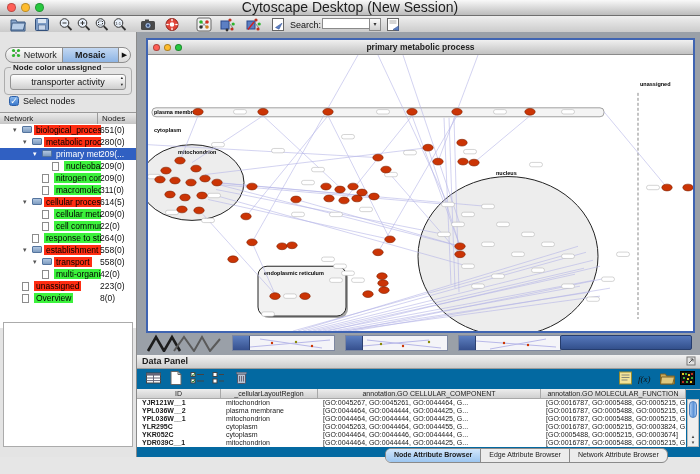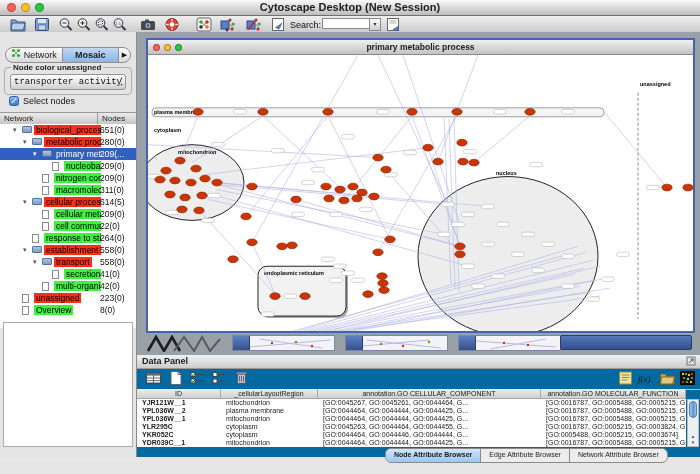--- a/index.html
+++ b/index.html
@@ -4,22 +4,22 @@
 <style>
   html,body{margin:0;padding:0;background:#555;}
   .app{position:relative;width:700px;height:474px;background:#e6e6e6;overflow:hidden;
        font-family:"Liberation Sans",sans-serif;-webkit-font-smoothing:antialiased;}
 
   
   .titlebar{position:absolute;top:0;left:0;right:0;height:15px;
     background:linear-gradient(#f9f9f9,#bcbcbc);border-bottom:1px solid #6f6f6f;}
   .lights{position:absolute;left:7px;top:3px;display:flex;gap:5px;}
   .light{width:9px;height:9px;border-radius:50%;border:1px solid rgba(0,0,0,.25);box-sizing:border-box;}
-  .title-text{position:absolute;left:0;right:0;top:0;text-align:center;font-size:11px;
-    font-weight:bold;color:#1d1d1d;line-height:15px;}
+  .title-text{position:absolute;left:0;right:0;top:0;text-align:center;font-size:14px;
+    font-weight:normal;color:#1d1d1d;line-height:15px;}
 
   
   .toolbar{position:absolute;top:16px;left:0;right:0;height:17px;
     background:linear-gradient(#efefef,#c9c9c9);border-bottom:1px solid #8f8f8f;}
   .tbi{position:absolute;top:1px;width:16px;height:15px;}
   .tbi svg{width:16px;height:15px;display:block;}
   .search-label{position:absolute;left:290px;top:4px;font-size:9px;color:#111;}
   .search-input{position:absolute;left:322px;top:2px;width:42px;height:9px;
     border:1px solid #8a8a8a;font-size:8px;background:#fff;padding:0 2px;}
   .combo-btn{position:absolute;left:369px;top:2px;width:10px;height:11px;
@@ -37,21 +37,21 @@
     border-radius:8px;background:linear-gradient(#fbfbfb,#dadada);display:flex;overflow:hidden;font-size:9px;}
   .cp-tab{flex:1;display:flex;align-items:center;justify-content:center;gap:3px;color:#1a1a1a;line-height:14px;}
   .cp-tab.selected{background:linear-gradient(#c3d8f2,#8db4e4);font-weight:bold;border-left:1px solid #8f8f8f;}
   .cp-tab-arrow{width:11px;border-left:1px solid #8f8f8f;font-size:7px;line-height:14px;text-align:center;color:#111;}
   .groupbox{position:absolute;left:4px;right:4px;top:35px;height:26px;border:1px solid #adadad;
     border-radius:4px;}
   .groupbox-title{position:absolute;top:-5px;left:6px;background:#e4e4e4;font-size:8px;
     font-weight:bold;color:#1c1c1c;padding:0 2px;}
   .popup{position:absolute;left:5px;right:5px;top:6px;height:14px;border:1px solid #949494;
     border-radius:3px;background:linear-gradient(#ffffff,#cfcfcf);font-size:9px;line-height:14px;
-    text-align:center;color:#111;font-family:Liberation Mono, monospace;}
+    text-align:center;color:#111;}
   .popup-arrows{position:absolute;right:2px;top:0px;font-size:4.5px;line-height:6.5px;color:#222;text-align:center;}
   .checkbox-row{position:absolute;left:9px;top:64px;display:flex;align-items:center;gap:4px;font-size:9px;color:#111;}
   .checkbox{width:10px;height:10px;border-radius:2.5px;background:linear-gradient(#86b6ec,#3a78cc);
     border:1px solid #2a5ea8;color:#fff;font-size:9px;line-height:9px;text-align:center;box-sizing:border-box;}
   .tree-header{position:absolute;left:0;right:0;top:80px;height:11px;
     background:linear-gradient(#ebebeb,#c6c6c6);border-top:1px solid #9a9a9a;border-bottom:1px solid #9a9a9a;
     font-size:8px;color:#1c1c1c;}
   .tree-header .c1{position:absolute;left:4px;line-height:11px;}
   .tree-header .c2{position:absolute;left:97px;line-height:11px;border-left:1px solid #9a9a9a;padding-left:4px;}
   .tree{position:absolute;left:0;right:0;top:92px;height:204px;background:#fff;overflow:hidden;}
@@ -341,25 +341,20 @@
           <span class="tw" style="left: 23px;">▾</span>
           <span class="ic fold" style="left: 32px;"></span>
           <span class="lbl bg-red" style="left: 44px; max-width: 53px;">establishment of loc</span>
           <span class="cnt">558(0)</span>
         </div>
         <div class="trow">
           <span class="tw" style="left: 33px;">▾</span>
           <span class="ic fold" style="left: 42px;"></span>
           <span class="lbl bg-red" style="left: 54px; max-width: 43px;">transport</span>
           <span class="cnt">558(0)</span>
-        </div>
-        <div class="trow">
-          <span class="ic file" style="left: 52px;"></span>
-          <span class="lbl bg-green" style="left: 64px; max-width: 33px;">secretion</span>
-          <span class="cnt">41(0)</span>
         </div>
         <div class="trow">
           <span class="ic file" style="left: 42px;"></span>
           <span class="lbl bg-green" style="left: 54px; max-width: 43px;">multi-organism pro</span>
           <span class="cnt">42(0)</span>
         </div>
         <div class="trow">
           <span class="ic file" style="left: 22px;"></span>
           <span class="lbl bg-red" style="left: 34px; max-width: 63px;">unassigned</span>
           <span class="cnt">223(0)</span>

